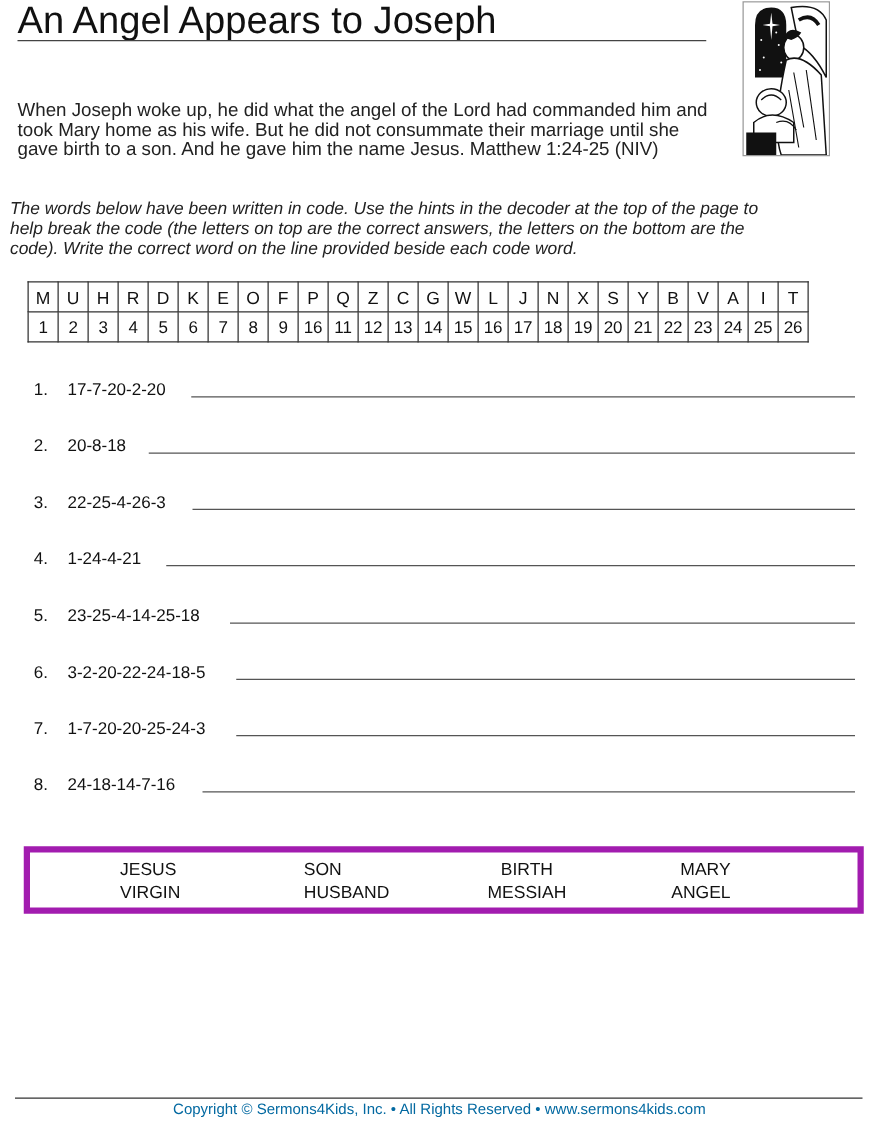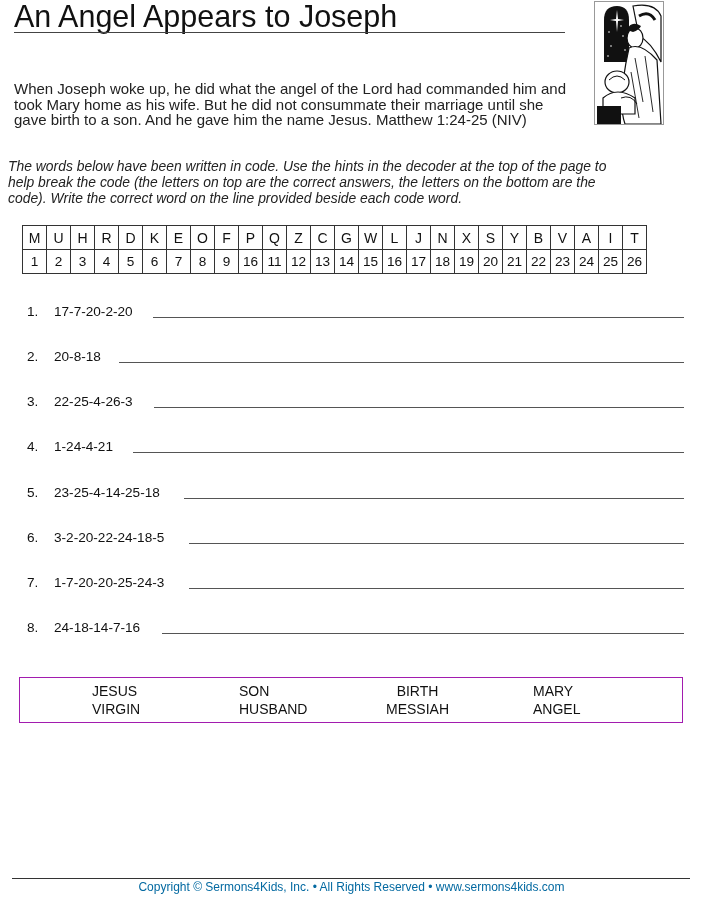--- a/index.html
+++ b/index.html
@@ -17,21 +17,21 @@
                   line-height: 16.2px; font-style: italic; color: #222; }
   .decoder { position: absolute; left: 22px; top: 225px; border-collapse: collapse; }
   .decoder td { border: 1px solid #333; height: 23px; width: 23px; padding: 0;
                 text-align: center; font-size: 13.6px; color: #111; }
   .decoder tr.letters td { font-size: 14px; }
   .q { position: absolute; left: 27px; height: 20px; font-size: 13.6px; color: #111; }
   .q .num { position: absolute; left: 0; top: 0; width: 26px; }
   .q .code { position: absolute; left: 27px; top: 0; white-space: nowrap; }
   .q .line { position: absolute; top: 13px; height: 0; border-top: 1.5px solid #555; }
   .wordbank { position: absolute; left: 19px; top: 677px; width: 662px; height: 44px;
-              border: 1px solid #a21caf; }
+              border: 5px solid #a21caf; }
   .wb-col { position: absolute; top: 4px; font-size: 14px; line-height: 18px; color: #111; }
   .footer-rule { position: absolute; left: 12px; top: 878px; width: 678px; height: 0;
                  border-top: 1px solid #333; }
   .footer { position: absolute; left: 0; width: 703px; top: 880px; text-align: center;
             font-size: 12px; color: #0369a1; }
 </style>
 </head>
 <body>
 
 <div class="title">An Angel Appears to Joseph</div>
@@ -175,20 +175,20 @@
       <div>VIRGIN</div>
     </div>
     <div class="wb-col" style="left: 219px;">
       <div>SON</div>
       <div>HUSBAND</div>
     </div>
     <div class="wb-col" style="left: 366px; text-align: center;">
       <div>BIRTH</div>
       <div>MESSIAH</div>
     </div>
-    <div class="wb-col" style="left: 513px;">
+    <div class="wb-col" style="left: 513px; text-align: right;">
       <div>MARY</div>
       <div>ANGEL</div>
     </div>
   </div>
 
 <div class="footer-rule"></div>
 <div class="footer">Copyright © Sermons4Kids, Inc. • All Rights Reserved • www.sermons4kids.com</div>
 
 </body></html>

